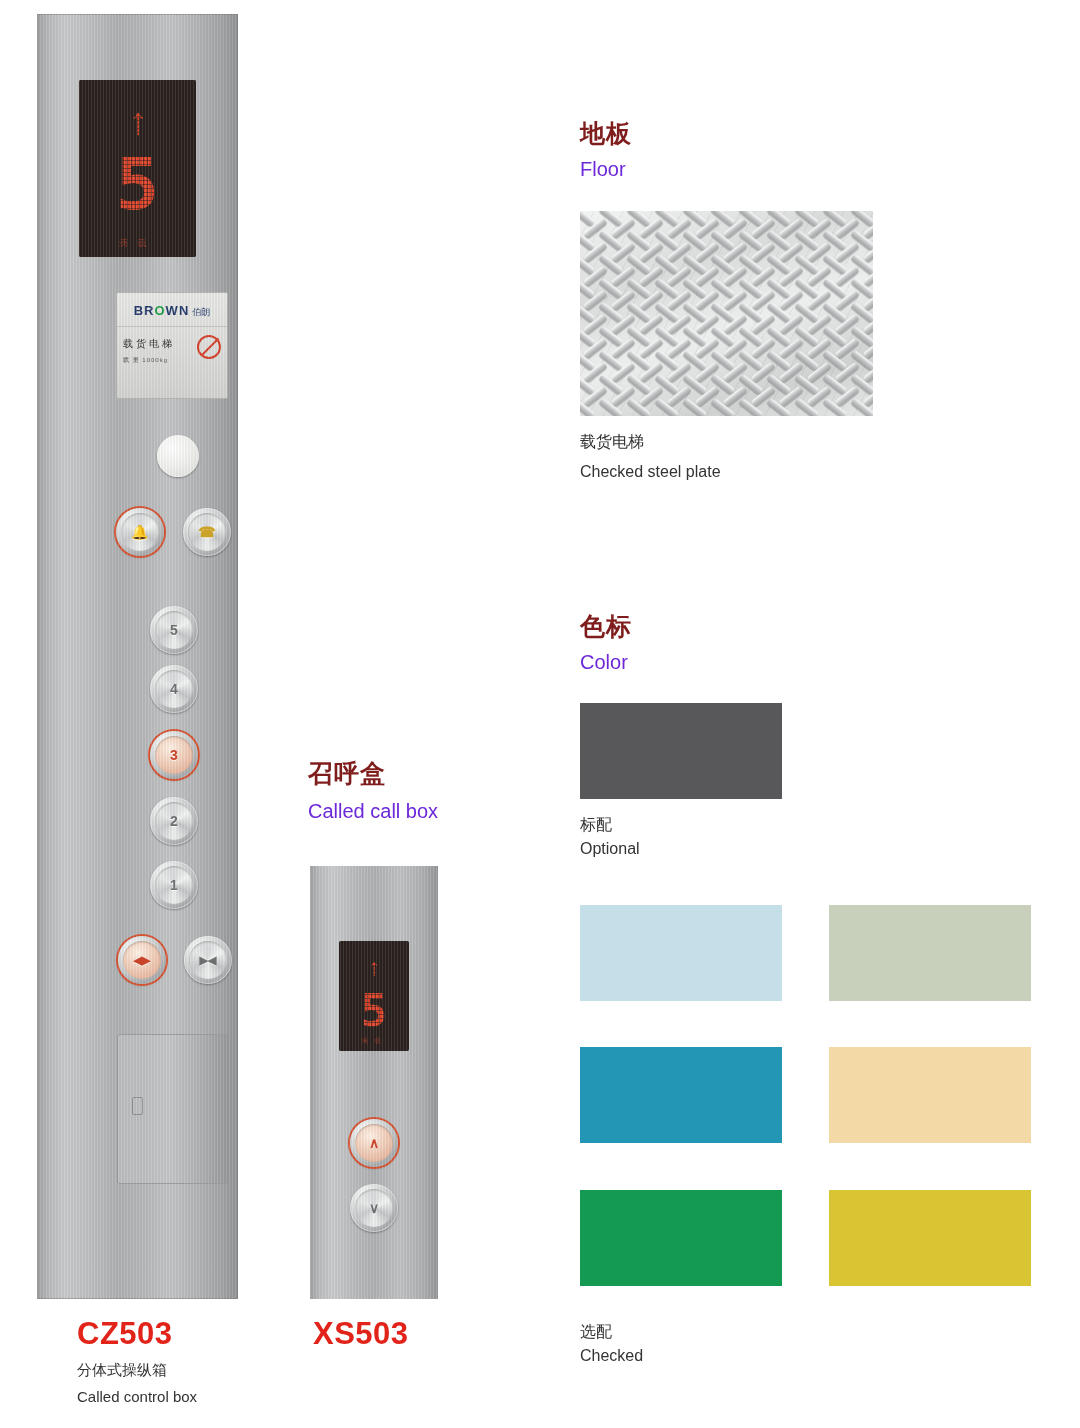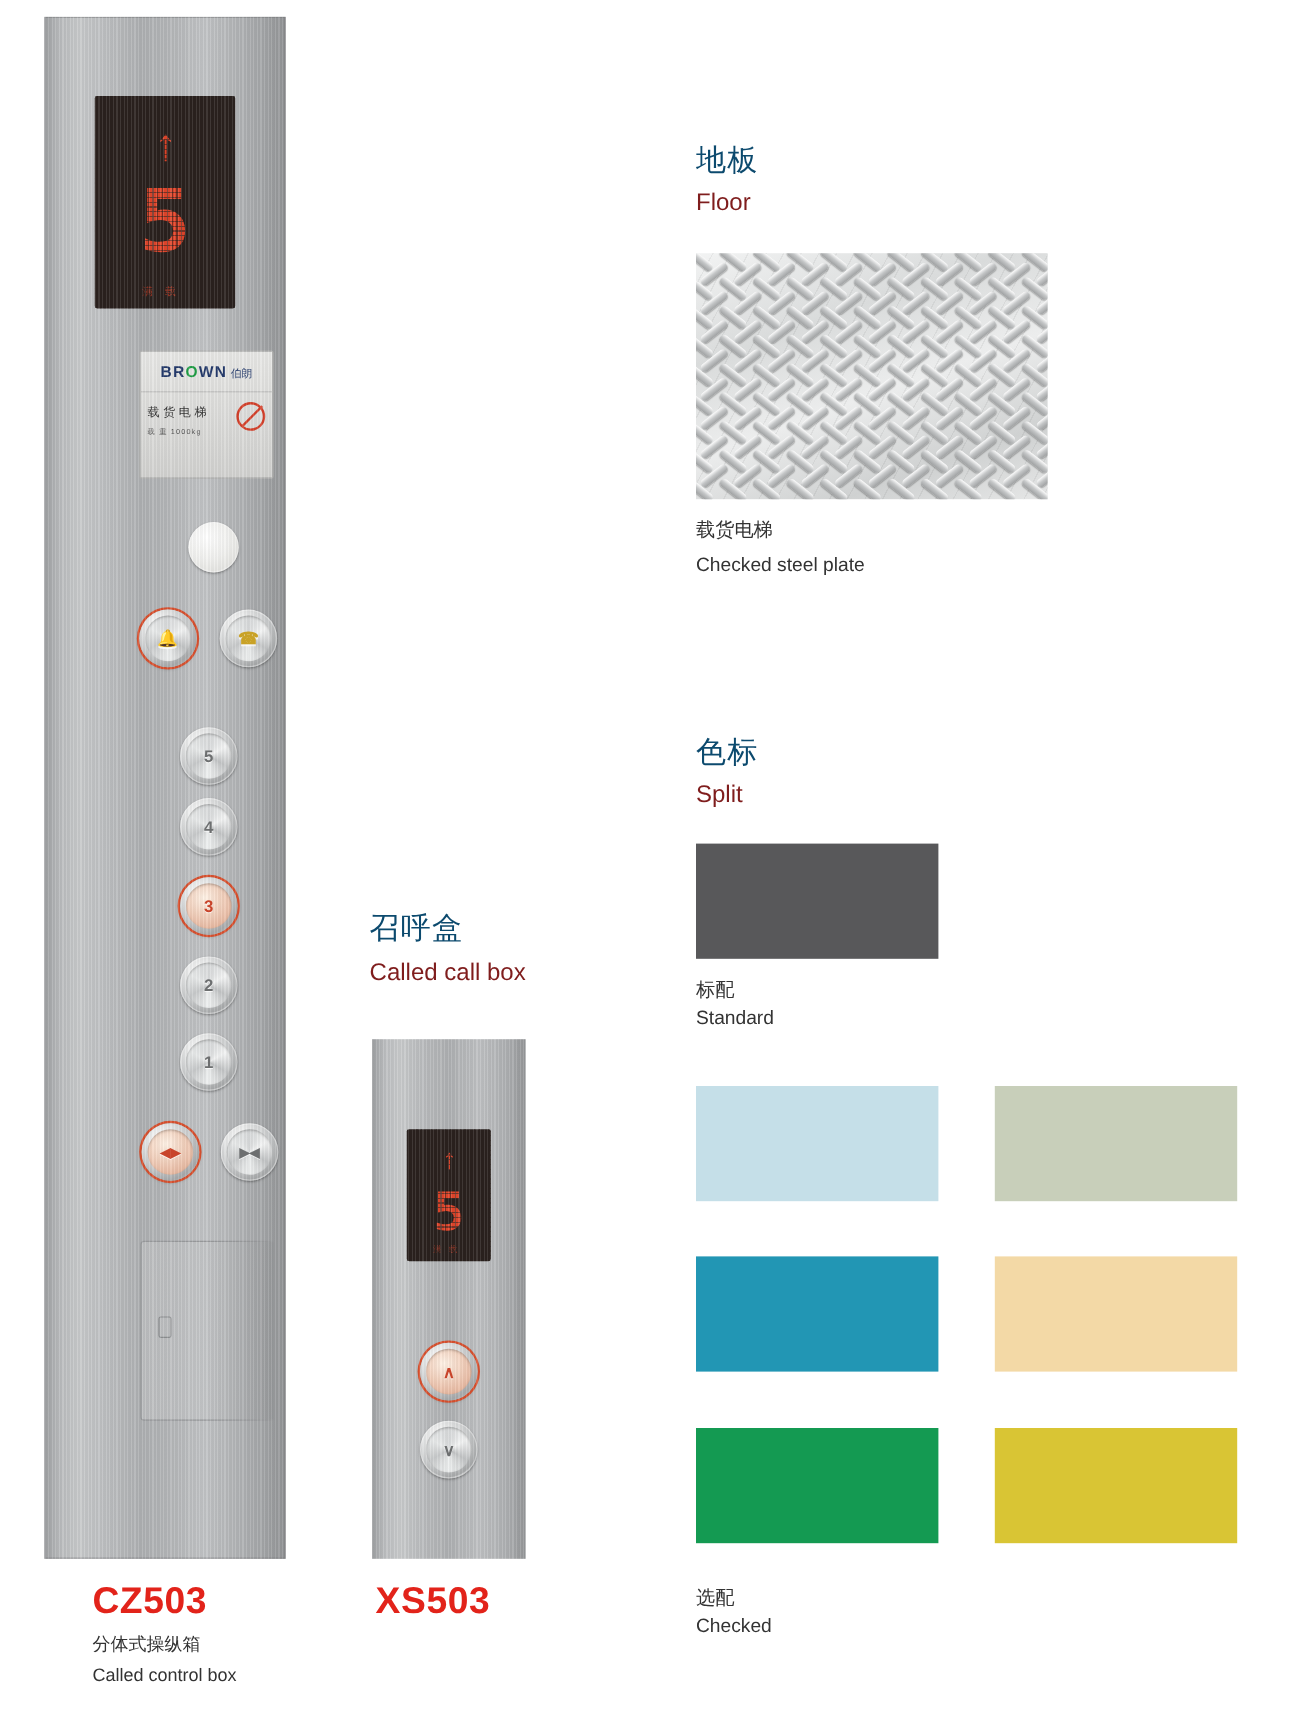--- a/index.html
+++ b/index.html
@@ -217,28 +217,28 @@
     pointer-events: none;
   }
   .display.small { left: 29px; top: 75px; width: 70px; height: 110px; }
   .display.small .arrow { top: 14px; font-size: 24px; }
   .display.small .digit { top: 44px; font-size: 44px; }
   .display.small .subtext { font-size: 7px; letter-spacing: 6px; bottom: 5px; }
 
   
   .section-title-cn {
     position: absolute;
-    color: #0c4a6e;
+    color: #7f1d1d;
     font-size: 25px;
-    font-weight: normal;
+    font-weight: bold;
     letter-spacing: 1px;
   }
   .section-title-en {
     position: absolute;
-    color: #7f1d1d;
+    color: #6d28d9;
     font-size: 20px;
   }
   .caption-cn {
     position: absolute;
     font-size: 16px;
     color: #333;
   }
   .caption-en {
     position: absolute;
     font-size: 16px;
@@ -565,25 +565,25 @@
     <div class="tread" style="left: 186px; top: 194px; transform: rotate(38deg);"></div>
     <div class="tread" style="left: 214px; top: 194px; transform: rotate(38deg);"></div>
     <div class="tread" style="left: 242px; top: 194px; transform: rotate(38deg);"></div>
     <div class="tread" style="left: 270px; top: 194px; transform: rotate(38deg);"></div>
   </div>
 
 <div class="caption-cn" style="left:580px; top:432px;">载货电梯</div>
 <div class="caption-en" style="left:580px; top:463px;text-align:right;">Checked steel plate</div>
 
 <div class="section-title-cn" style="left:580px; top:610px;">色标</div>
-<div class="section-title-en" style="left:580px; top:651px;">Split</div>
+<div class="section-title-en" style="left:580px; top:651px;">Color</div>
 
 <div class="swatch" id="sw-standard" style="left: 580px; top: 703px; width: 202px; height: 96px; background: rgb(88, 88, 90);"></div>
 <div class="caption-cn" style="left:580px; top:815px;">标配</div>
-<div class="caption-en" style="left:580px; top:840px;">Standard</div>
+<div class="caption-en" style="left:580px; top:840px;">Optional</div>
 
 <div class="swatch" id="sw-0" style="left: 580px; top: 905px; width: 202px; height: 96px; background: rgb(197, 223, 232);"></div>
 <div class="swatch" id="sw-1" style="left: 829px; top: 905px; width: 202px; height: 96px; background: rgb(200, 207, 186);"></div>
 <div class="swatch" id="sw-2" style="left: 580px; top: 1047px; width: 202px; height: 96px; background: rgb(34, 150, 180);"></div>
 <div class="swatch" id="sw-3" style="left: 829px; top: 1047px; width: 202px; height: 96px; background: rgb(243, 217, 166);"></div>
 <div class="swatch" id="sw-4" style="left: 580px; top: 1190px; width: 202px; height: 96px; background: rgb(20, 154, 82);"></div>
 <div class="swatch" id="sw-5" style="left: 829px; top: 1190px; width: 202px; height: 96px; background: rgb(217, 197, 52);"></div>
 
 <div class="caption-cn" style="left:580px; top:1322px;">选配</div>
 <div class="caption-en" style="left:580px; top:1347px;">Checked</div>

